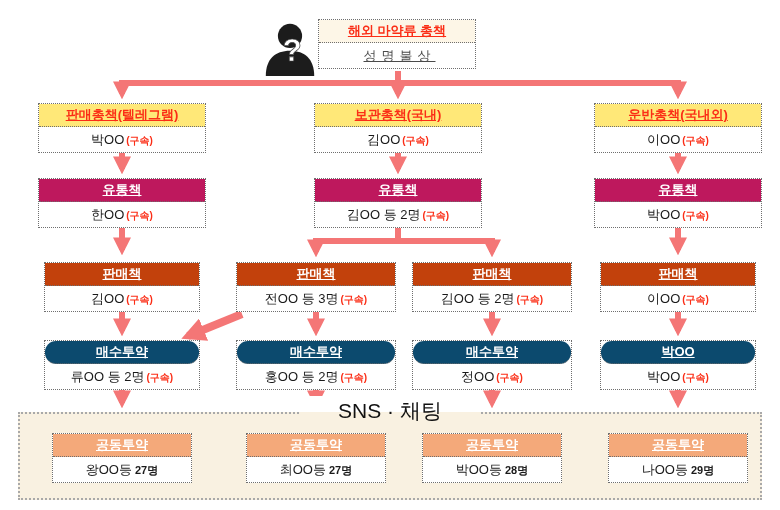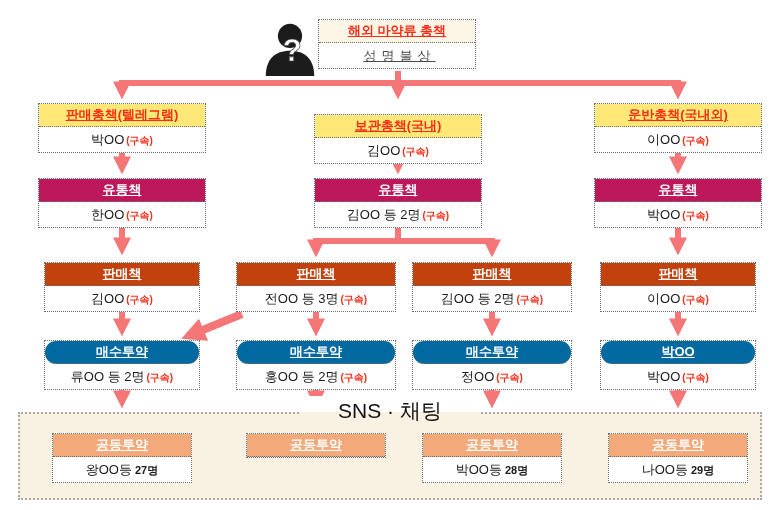--- a/index.html
+++ b/index.html
@@ -18,21 +18,21 @@
     border-bottom:1px dotted #6f6f6f;white-space:nowrap;overflow:hidden;text-decoration:underline;
   }
   .val{
     height:25px;line-height:25px;font-size:13px;color:#1a1a1a;
     background:#ffffff;white-space:nowrap;overflow:hidden;
   }
   .c-cream{background:#fdf6e7;color:#fb2d16;}
   .c-yellow{background:#ffe878;color:#fb2d16;}
   .c-purple{background:#be185d;color:#ffffff;}
   .c-blue{background:#c2410c;color:#ffffff;}
-  .c-gray{background:#0369a1;color:#ffffff;border-radius:11px;}
+  .c-gray{background:#0c4a6e;color:#ffffff;border-radius:11px;}
   .c-orange{background:#f4a97a;color:#ffffff;}
   .arrest{font-size:10px;font-weight:bold;color:#fb2d16;margin-left:2px;}
   .count{font-size:11px;font-weight:bold;color:#1a1a1a;margin-left:3px;}
   .spaced{letter-spacing:5px;padding-left:5px;color:#4a4a4a;text-decoration:underline;}
   .avatar{position:absolute;left:262px;top:22px;z-index:2;}
   .sns-panel{
     position:absolute;left:18px;top:412px;width:744px;height:88px;z-index:1;
     background:#f9f1e1;border:2px dotted #a9a9a9;box-sizing:border-box;
   }
   .sns-title{
@@ -86,21 +86,21 @@
   <div class="hd c-cream">해외 마약류 총책</div>
   <div class="val spaced">성명불상</div>
 </div>
 
 <div class="node" style="left:38px;top:103px;width:168px">
   <div class="hd c-yellow">판매총책(텔레그램)</div>
   <div class="val">
     <span>박OO</span><span class="arrest">(구속)</span>
   </div>
 </div>
-<div class="node" style="left:314px;top:114px;width:168px">
+<div class="node" style="left:314px;top:103px;width:168px">
   <div class="hd c-yellow">보관총책(국내)</div>
   <div class="val">
     <span>김OO</span><span class="arrest">(구속)</span>
   </div>
 </div>
 <div class="node" style="left:594px;top:103px;width:168px">
   <div class="hd c-yellow">운반총책(국내외)</div>
   <div class="val">
     <span>이OO</span><span class="arrest">(구속)</span>
   </div>
@@ -179,20 +179,23 @@
 <div class="sns-title">SNS · 채팅</div>
 
 <div class="node" style="left:52px;top:433px;width:140px">
   <div class="hd c-orange">공동투약</div>
   <div class="val">
     <span>왕OO등</span><span class="count">27명</span>
   </div>
 </div>
 <div class="node" style="left:246px;top:433px;width:140px">
   <div class="hd c-orange">공동투약</div>
+  <div class="val">
+    <span>최OO등</span><span class="count">27명</span>
+  </div>
 </div>
 <div class="node" style="left:422px;top:433px;width:140px">
   <div class="hd c-orange">공동투약</div>
   <div class="val">
     <span>박OO등</span><span class="count">28명</span>
   </div>
 </div>
 <div class="node" style="left:608px;top:433px;width:140px">
   <div class="hd c-orange">공동투약</div>
   <div class="val">

